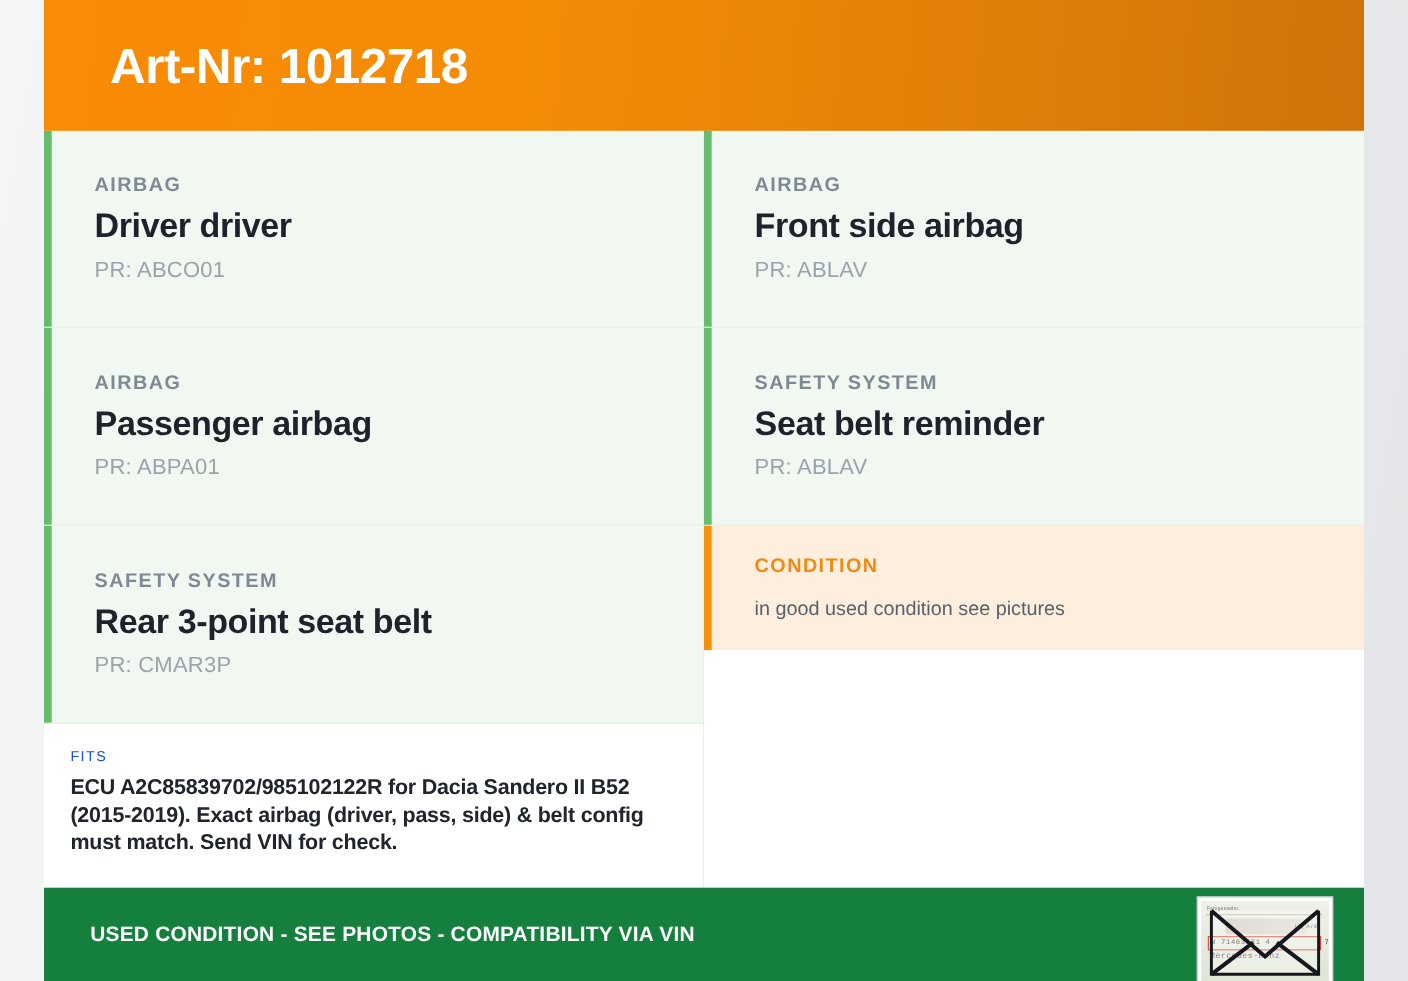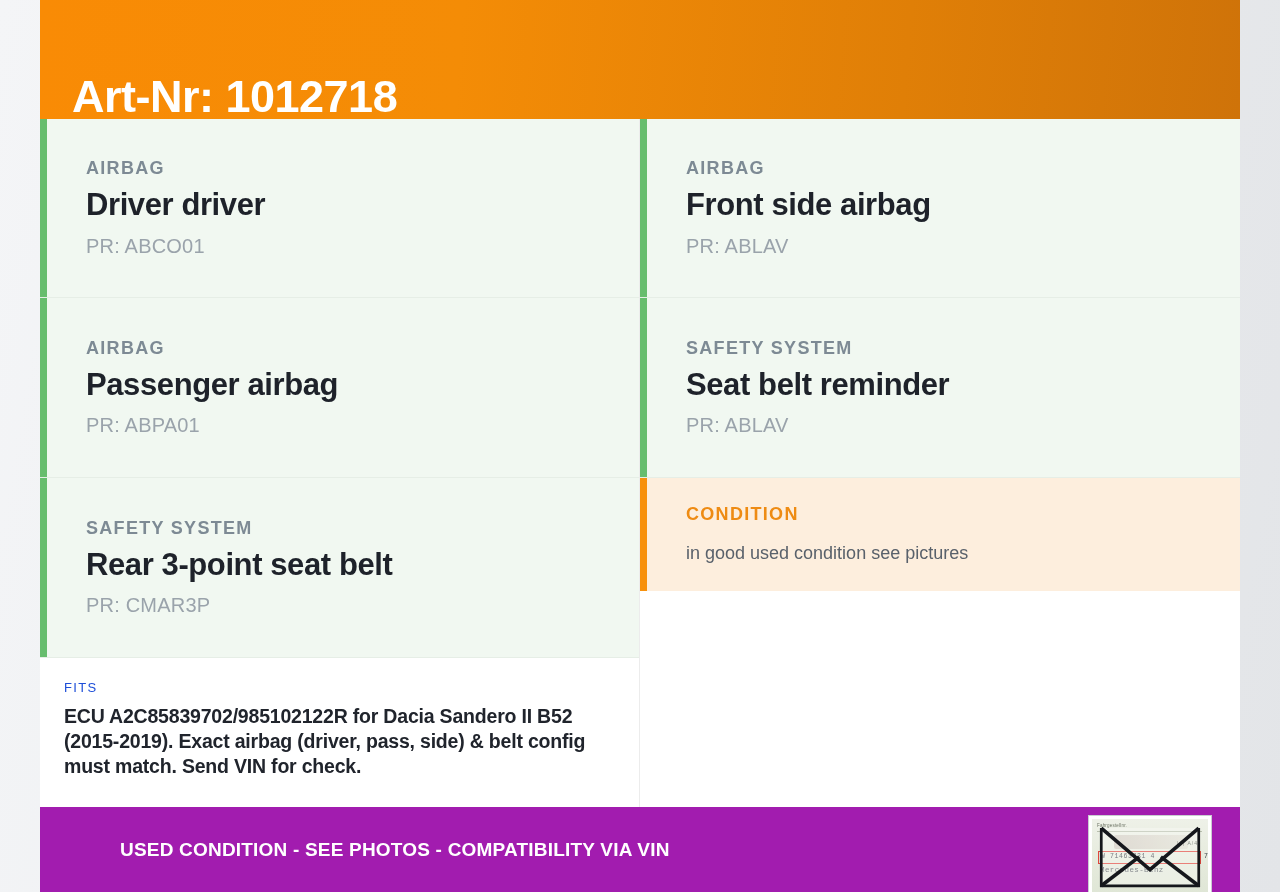--- a/index.html
+++ b/index.html
@@ -32,22 +32,22 @@
     display: flex;
     flex-direction: column;
   }
 
   
   .header {
     height: 119px;
     flex: 0 0 119px;
     background: linear-gradient(95deg, #f98b05 0%, #f48c06 35%, #e07f07 72%, #cf7309 100%);
     display: flex;
-    align-items: flex-end;
-    padding-left: 32px;
+    align-items: center;
+    padding-left: 60px;
   }
   .header-title {
     color: #ffffff;
     font-size: 45px;
     font-weight: bold;
     letter-spacing: -0.5px;
     line-height: 1;
   }
 
   
@@ -153,24 +153,24 @@
   }
   .fits-right {
     width: 600px;
     background: #ffffff;
   }
 
   
   .footer {
     position: relative;
     flex: 0 0 85px;
-    background: #a21caf;
+    background: #15803d;
     display: flex;
     align-items: center;
-    padding-left: 80px;
+    padding-left: 42px;
   }
   .footer-text {
     color: #ffffff;
     font-size: 19px;
     font-weight: bold;
     letter-spacing: 0.2px;
   }
 
   
   .thumb {

